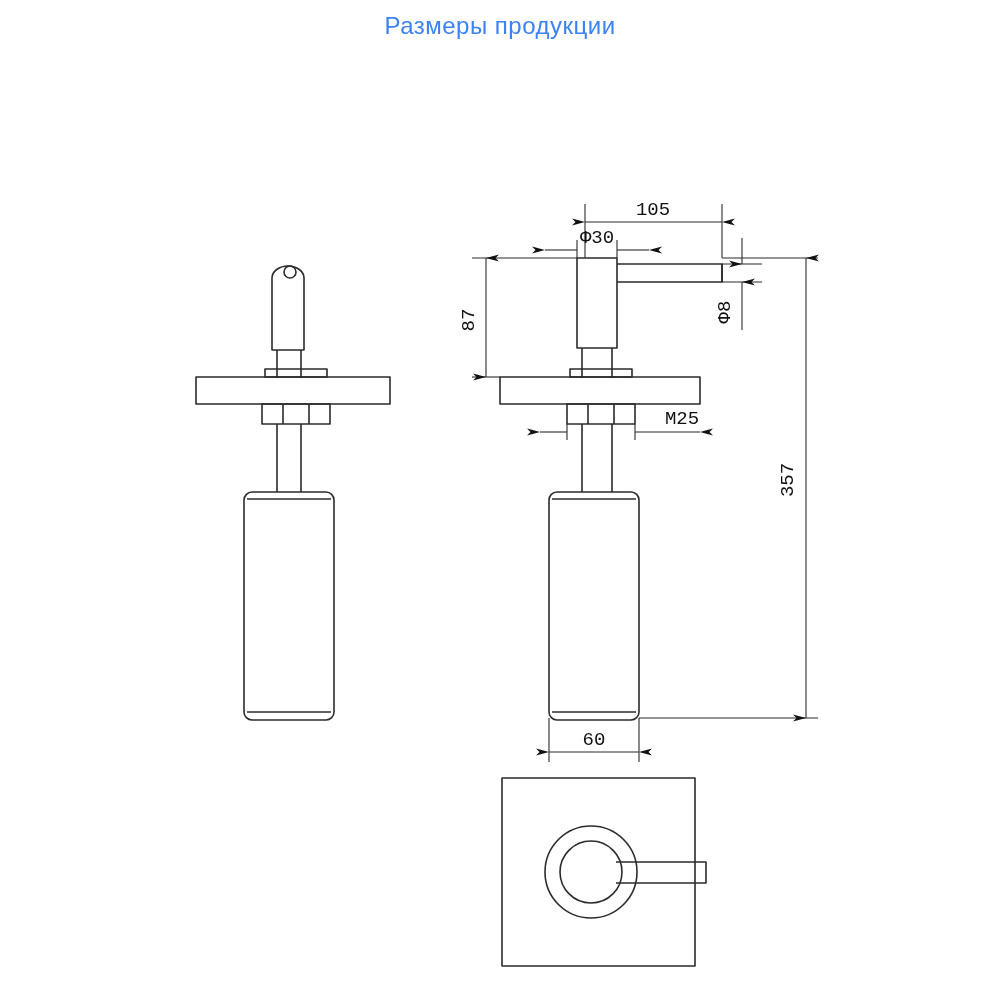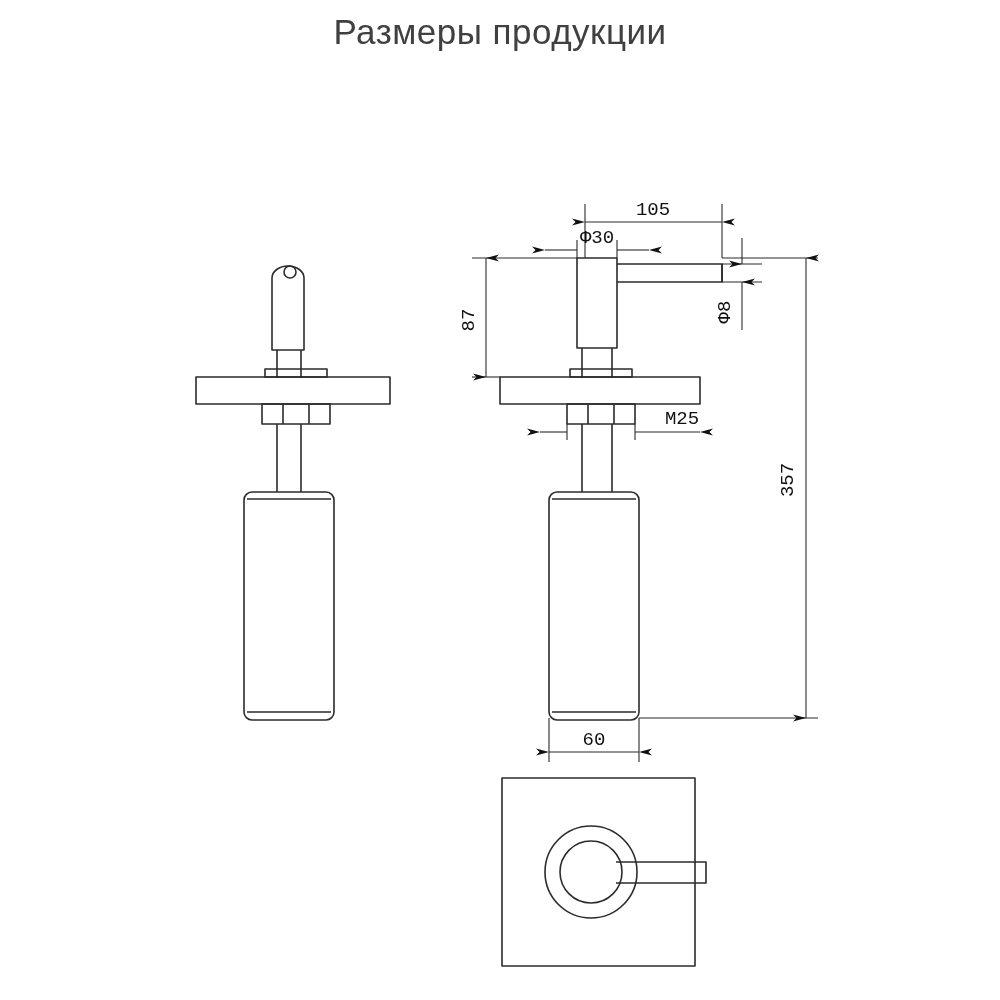--- a/index.html
+++ b/index.html
@@ -18,23 +18,23 @@
     width: 1000px;
     height: 1000px;
     background: #ffffff;
   }
   #title {
     position: absolute;
     left: 0;
     top: 12px;
     width: 1000px;
     text-align: center;
-    font-size: 35px;
+    font-size: 24px;
     font-weight: 400;
-    color: #404040;
+    color: #3b82f6;
     letter-spacing: 0.5px;
     font-family: "Liberation Sans", sans-serif;
   }
   #drawing {
     position: absolute;
     left: 0;
     top: 0;
     width: 1000px;
     height: 1000px;
   }

